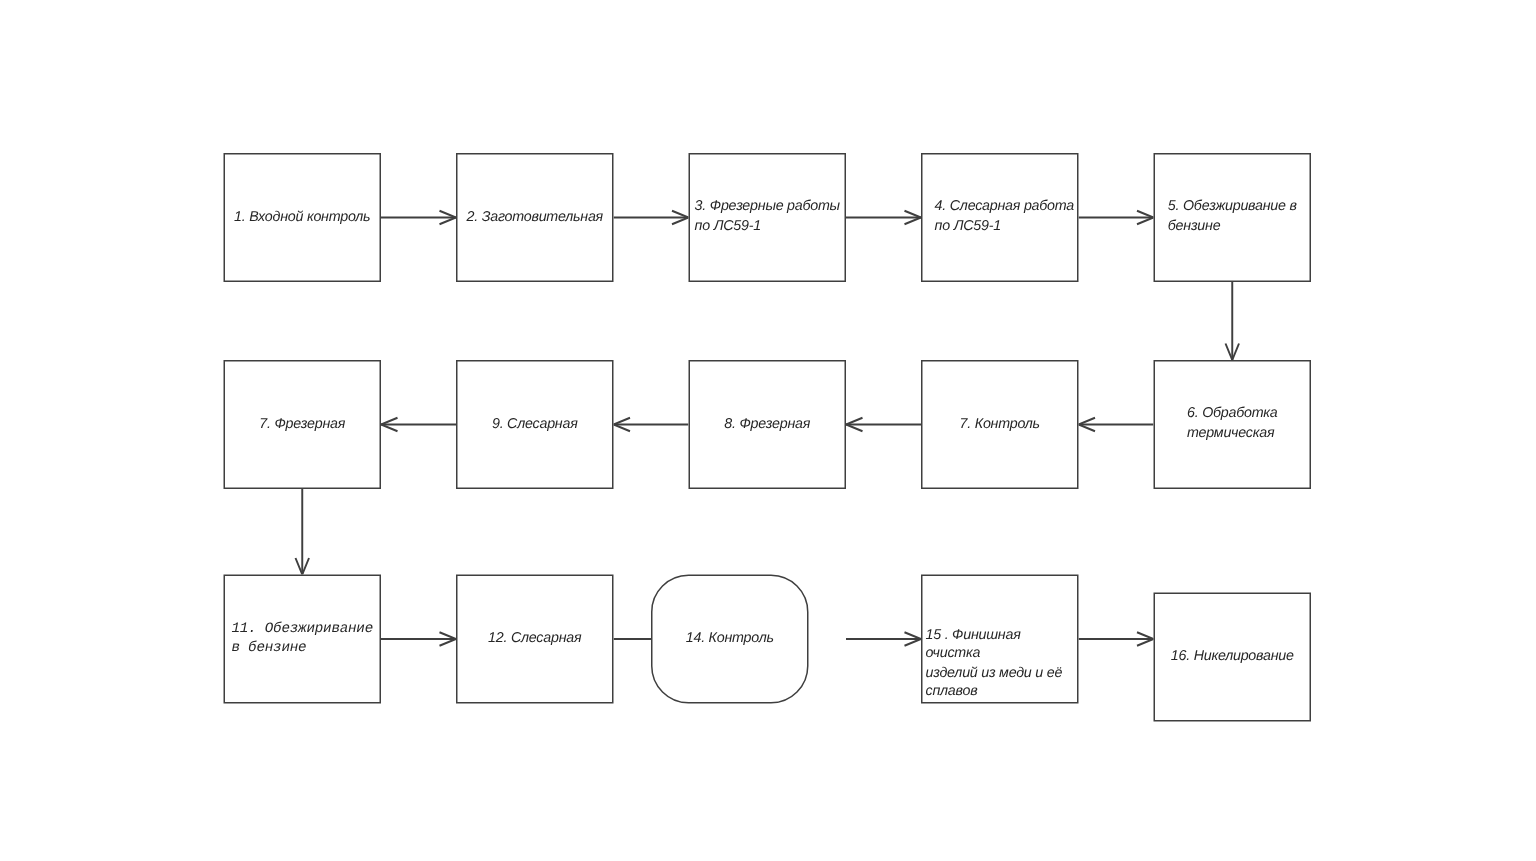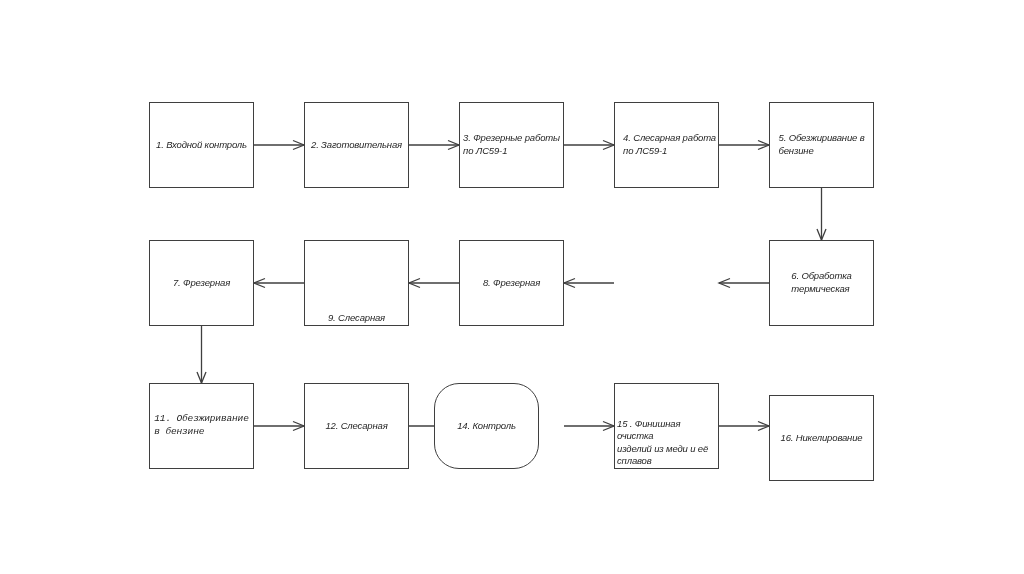--- a/index.html
+++ b/index.html
@@ -93,24 +93,27 @@
 по ЛС59-1</span>
     </div>
     <div class="node" style="left: 769px; top: 102px;">
       <span class="node-label">5. Обезжиривание в
 бензине</span>
     </div>
     <div class="node" style="left: 769px; top: 240px;">
       <span class="node-label">6. Обработка
 термическая</span>
     </div>
+    <div class="node" style="left: 614px; top: 240px;">
+      <span class="node-label">7. Контроль</span>
+    </div>
     <div class="node" style="left: 459px; top: 240px;">
       <span class="node-label">8. Фрезерная</span>
     </div>
-    <div class="node" style="left: 304px; top: 240px; align-items: flex-end;">
+    <div class="node" style="left: 304px; top: 240px;">
       <span class="node-label">9. Слесарная</span>
     </div>
     <div class="node" style="left: 149px; top: 240px;">
       <span class="node-label">7. Фрезерная</span>
     </div>
     <div class="node" style="left: 149px; top: 383px; font-family: Liberation Mono, monospace;">
       <span class="node-label">11. Обезжиривание
 в бензине</span>
     </div>
     <div class="node" style="left: 304px; top: 383px;">

